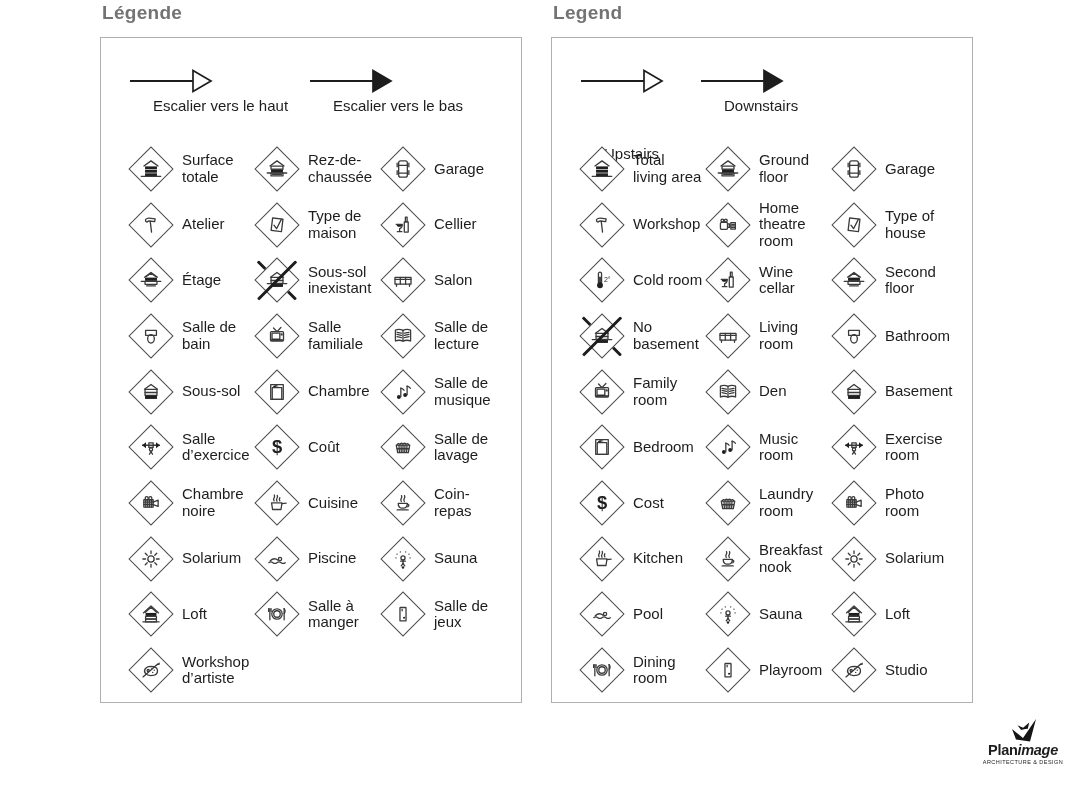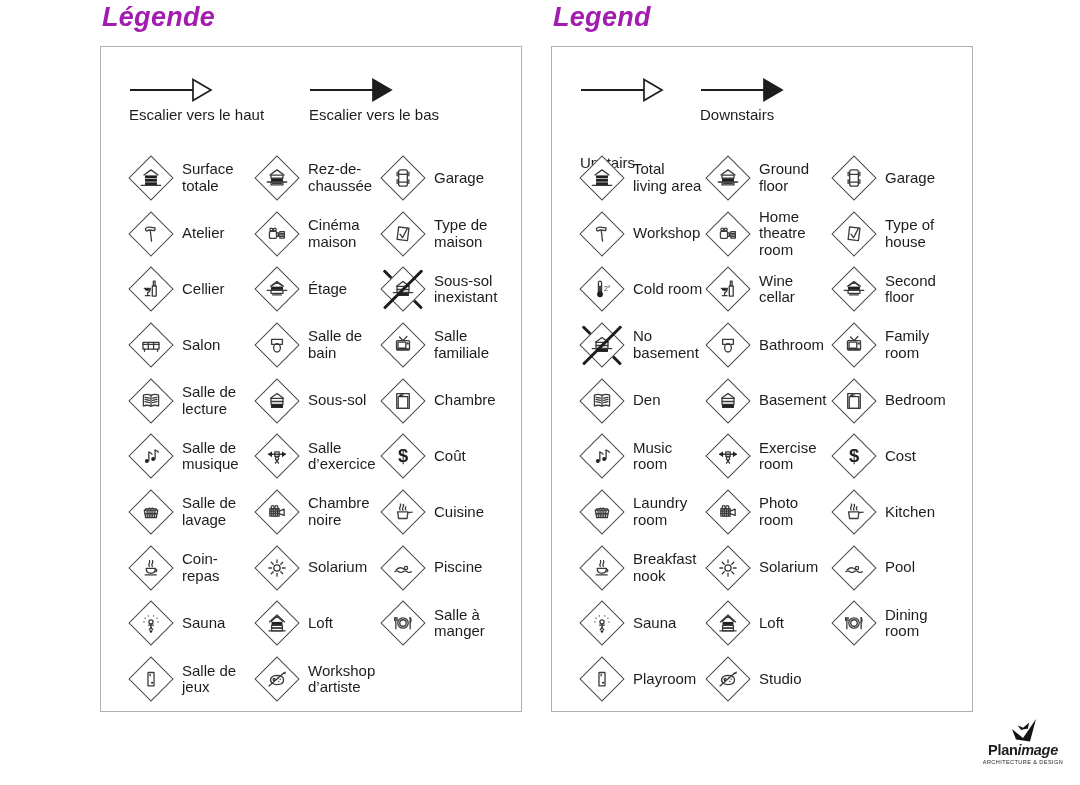--- a/index.html
+++ b/index.html
@@ -1,30 +1,30 @@
 <!DOCTYPE html>
 <html><head>
 <meta charset="utf-8">
 <style>
   html,body{margin:0;padding:0;background:#fff;}
   .canvas{position:relative;width:1080px;height:785px;background:#fff;overflow:hidden;
           font-family:"Liberation Sans",sans-serif;color:#1d1d1d;}
   .panel{position:absolute;top:2px;width:422px;}
   .panel.french{left:100px;}
   .panel.english{left:551px;}
-  .panel-title{font-size:27px;font-weight:bold;letter-spacing:.3px;margin:0 0 13px 2px;color:#a21caf;font-style:italic;}
+  .panel-title{font-size:19px;font-weight:bold;letter-spacing:.3px;margin:0 0 13px 2px;color:#737373;}
   .panel-box{box-sizing:border-box;border:1px solid #b0b0b0;height:666px;background:#fff;
              padding:30px 10px 0 28px;}
   
   .arrows{display:flex;align-items:flex-start;height:62px;margin-bottom:11px;}
   .arrow-item{display:flex;flex-direction:column;}
   .french .arrow-item:first-child{width:180px;}
   .english .arrow-item:first-child{width:120px;gap:48px;}
   .arrow-item svg{display:block;}
-  .arrow-label{font-size:15px;margin-top:3px;white-space:nowrap;}
+  .arrow-label{font-size:15px;margin-top:3px;white-space:nowrap;margin-left:24px;}
   
   .grid{display:grid;grid-template-columns:126px 126px auto;grid-auto-rows:55.7px;align-items:center;}
   .cell{display:flex;align-items:center;gap:9px;}
   .dia-wrap{position:relative;flex:0 0 44px;width:44px;height:44px;display:flex;align-items:center;justify-content:center;}
   .dia{width:30px;height:30px;border:1.4px solid #4a4a4a;background:#fff;transform:rotate(45deg);
        display:flex;align-items:center;justify-content:center;}
   .dia svg{transform:rotate(-45deg);display:block;}
   .dia svg .s{stroke:#3a3a3a;stroke-width:1.2;fill:none;stroke-linecap:round;stroke-linejoin:round;}
   .dia svg .f{fill:#1f1f1f;stroke:none;}
   .dia svg .t{fill:#1f1f1f;font-family:"Liberation Sans",sans-serif;}
@@ -119,37 +119,20 @@
                   <line class="s" x1="11.3" y1="8.6" x2="12.5" y2="18.6" stroke-width="2"></line>
                 </svg>
               </span>
             </span>
             <span class="label">Atelier</span>
           </div>
           <div class="cell">
             <span class="dia-wrap">
               <span class="dia">
                 <svg viewBox="0 0 24 24" width="26" height="26">
-                  <rect class="s" x="5" y="9.5" width="6.6" height="6.5" rx="1.2"></rect>
-                  <circle class="s" cx="6.8" cy="7.8" r="1.3"></circle>
-                  <circle class="s" cx="10" cy="7.8" r="1.3"></circle>
-                  <rect class="s" x="11.6" y="11" width="1.8" height="3.2"></rect>
-                  <rect class="s" x="14.6" y="9.8" width="4.2" height="6"></rect>
-                  <line class="s" x1="15.4" y1="11.4" x2="18" y2="11.4" stroke-width="0.8"></line>
-                  <line class="s" x1="15.4" y1="12.8" x2="18" y2="12.8" stroke-width="0.8"></line>
-                  <line class="s" x1="15.4" y1="14.2" x2="18" y2="14.2" stroke-width="0.8"></line>
-                </svg>
-              </span>
-            </span>
-            <span class="label">Cinéma maison</span>
-          </div>
-          <div class="cell">
-            <span class="dia-wrap">
-              <span class="dia">
-                <svg viewBox="0 0 24 24" width="26" height="26">
                   <rect class="s" x="7.2" y="6" width="9.6" height="11.6" transform="rotate(7 12 12)"></rect>
                   <path class="s" d="M9.2 12.2 L11.6 15.4 L16 6.8" stroke-width="1.8"></path>
                 </svg>
               </span>
             </span>
             <span class="label">Type de maison</span>
           </div>
           <div class="cell">
             <span class="dia-wrap">
               <span class="dia">
@@ -651,20 +634,35 @@
                   <line class="s" x1="3" y1="15.3" x2="21" y2="15.3" stroke-width="0.8"></line>
                 </svg>
               </span>
             </span>
             <span class="label">No basement</span>
           </div>
           <div class="cell">
             <span class="dia-wrap">
               <span class="dia">
                 <svg viewBox="0 0 24 24" width="26" height="26">
+                  <rect class="s" x="4.6" y="9.6" width="14.8" height="6.2"></rect>
+                  <line class="s" x1="9.5" y1="9.6" x2="9.5" y2="15.8"></line>
+                  <line class="s" x1="14.4" y1="9.6" x2="14.4" y2="15.8"></line>
+                  <line class="s" x1="4.6" y1="11.4" x2="19.4" y2="11.4" stroke-width="0.8"></line>
+                  <line class="s" x1="6" y1="15.8" x2="6" y2="17.8"></line>
+                  <line class="s" x1="18" y1="15.8" x2="18" y2="17.8"></line>
+                </svg>
+              </span>
+            </span>
+            <span class="label">Living room</span>
+          </div>
+          <div class="cell">
+            <span class="dia-wrap">
+              <span class="dia">
+                <svg viewBox="0 0 24 24" width="26" height="26">
                   <rect class="s" x="7" y="6.8" width="10" height="4.6"></rect>
                   <ellipse class="s" cx="12" cy="14.6" rx="3.1" ry="3.9"></ellipse>
                 </svg>
               </span>
             </span>
             <span class="label">Bathroom</span>
           </div>
           <div class="cell">
             <span class="dia-wrap">
               <span class="dia">

